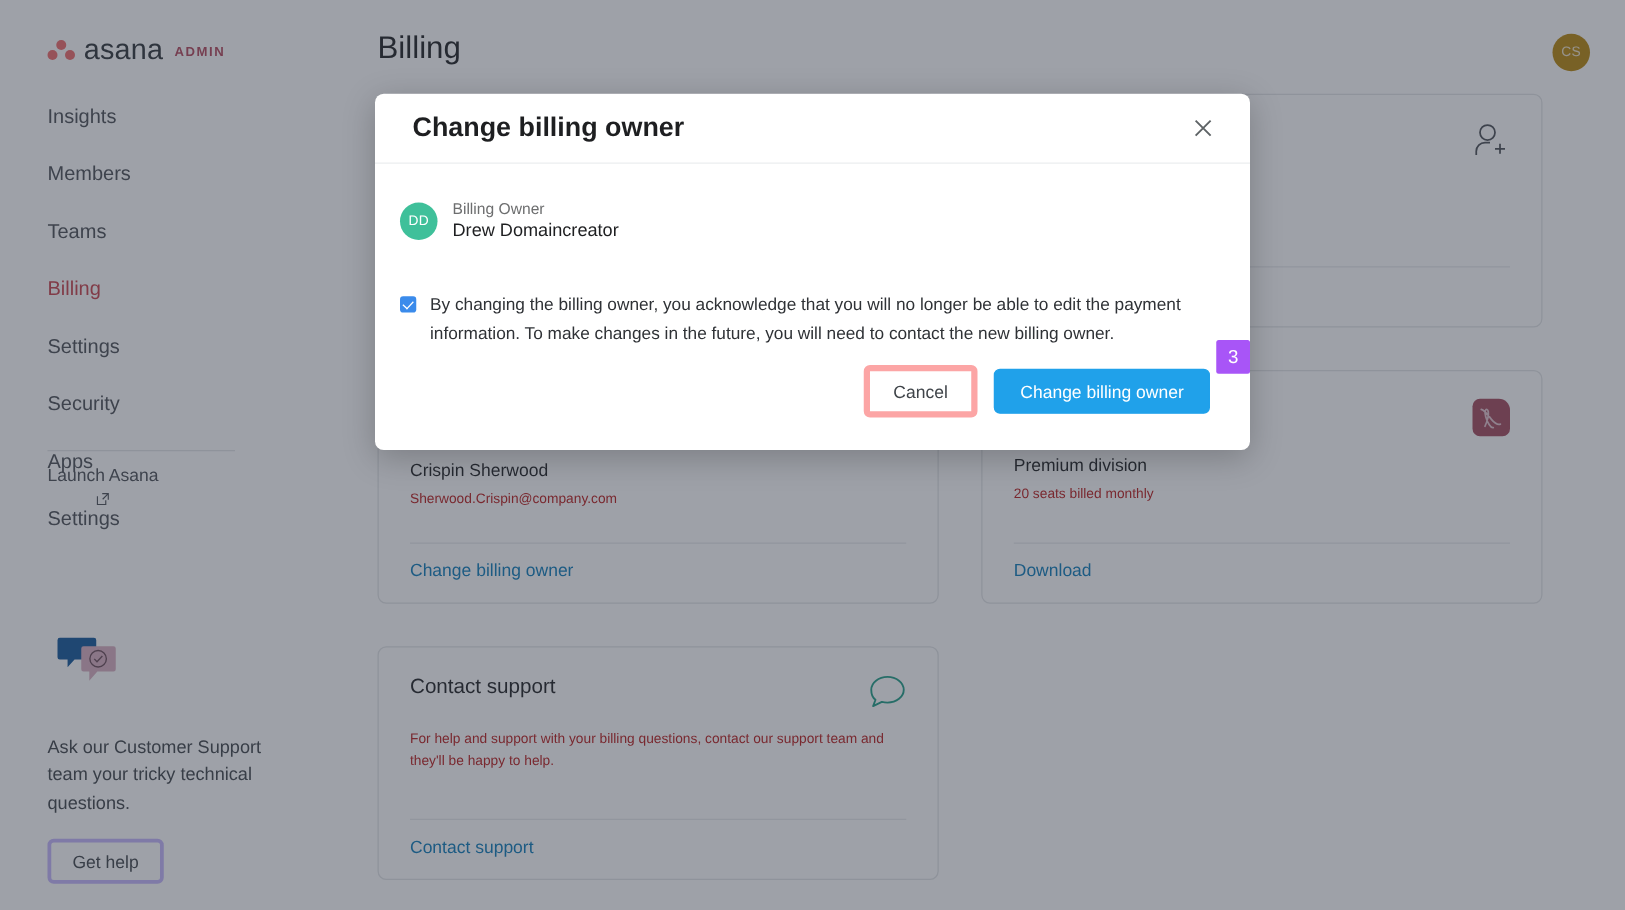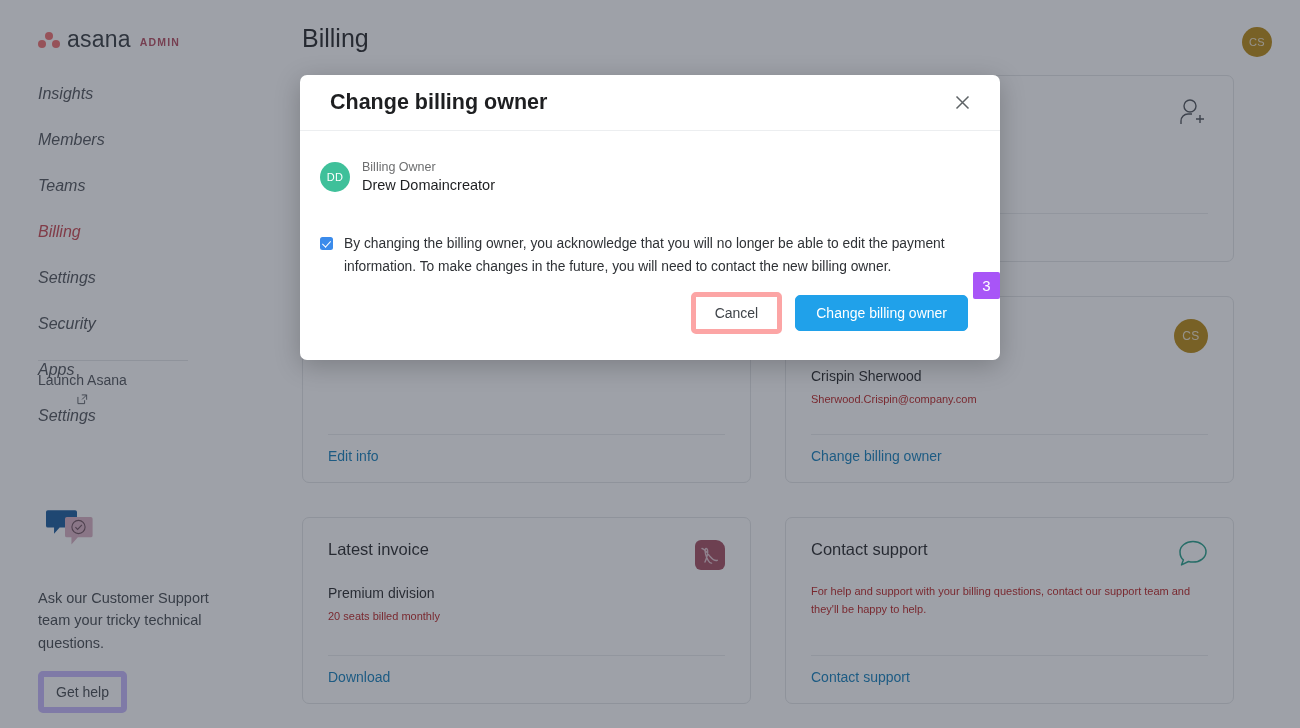--- a/index.html
+++ b/index.html
@@ -37,21 +37,20 @@
   .logo-admin {
     font-size: 10.5px; color: #b4475b; letter-spacing: 1.2px;
     font-weight: 600; margin-left: 2px; margin-top: 5px;
   }
 
   .nav { position: absolute; left: 0; top: 76px; width: 268px; }
   .nav-item {
     display: block; padding: 6px 38px; font-size: 16px;
     color: #4a4e54; line-height: 1.5; cursor: pointer;
     margin-bottom: 10px;
-    font-style: italic;
   }
   .nav-item.active { color: #c8414b; }
   .nav-divider {
     position: absolute; left: 38px; top: 360px; width: 150px;
     height: 1px; background: #e2e4e6;
   }
   .launch {
     position: absolute; left: 38px; top: 372px;
     font-size: 14px; color: #4a4e54; display: flex;
     align-items: center; gap: 6px; cursor: pointer; flex-direction: column;
@@ -59,22 +58,22 @@
   .ext-ic { width: 11px; height: 11px; display: inline-block; }
 
   
   .help-block { position: absolute; left: 38px; top: 505px; width: 180px; }
   .help-ic { position: relative; width: 70px; height: 56px; }
   .help-text {
     margin-top: 26px; font-size: 14.5px; color: #3f4449; line-height: 1.55;
   }
   .get-help-btn {
     margin-top: 17px; display: inline-block;
-    border: 6px solid #c4b5fd; border-radius: 5px;
-    padding: 7px 12px; font-size: 14px; color: #3f4449;
+    border: 3px solid #c4b5fd; border-radius: 5px;
+    padding: 7px 17px; font-size: 14px; color: #3f4449;
     background: #ffffff; cursor: pointer;
     font-family: "Liberation Sans", sans-serif;
   }
 
   
   #main { position: absolute; left: 268px; top: 0; right: 0; height: 728px; }
   .page-title {
     position: absolute; left: 34px; top: 24px;
     font-size: 25px; color: #1e1f21; font-weight: 400;
   }
@@ -271,28 +270,20 @@
               <svg width="30" height="28" viewBox="0 0 30 28">
                 <circle cx="12" cy="8" r="6" fill="none" stroke="#4a4e54" stroke-width="1.4"></circle>
                 <path d="M3 26v-3a7 7 0 0 1 7-7h4" fill="none" stroke="#4a4e54" stroke-width="1.4"></path>
                 <path d="M22 17v8M18 21h8" fill="none" stroke="#4a4e54" stroke-width="1.4"></path>
               </svg>
             </span>
           </div>
           <div class="card-rule"></div>
         </div>
 
-        <div class="card">
-          <div class="card-head">
-            <div class="card-title"></div>
-          </div>
-          <div class="card-sub">Visa ending in 1234</div>
-          <div class="card-rule"></div>
-          <a class="card-link">Edit info</a>
-        </div>
 
         <div class="card">
           <div class="card-head">
             <div>
               <div class="card-title"></div>
             </div>
             <div class="avatar-card">CS</div>
           </div>
           <div class="card-sub">Crispin Sherwood</div>
           <div class="card-sub2">Sherwood.Crispin@company.com</div>

